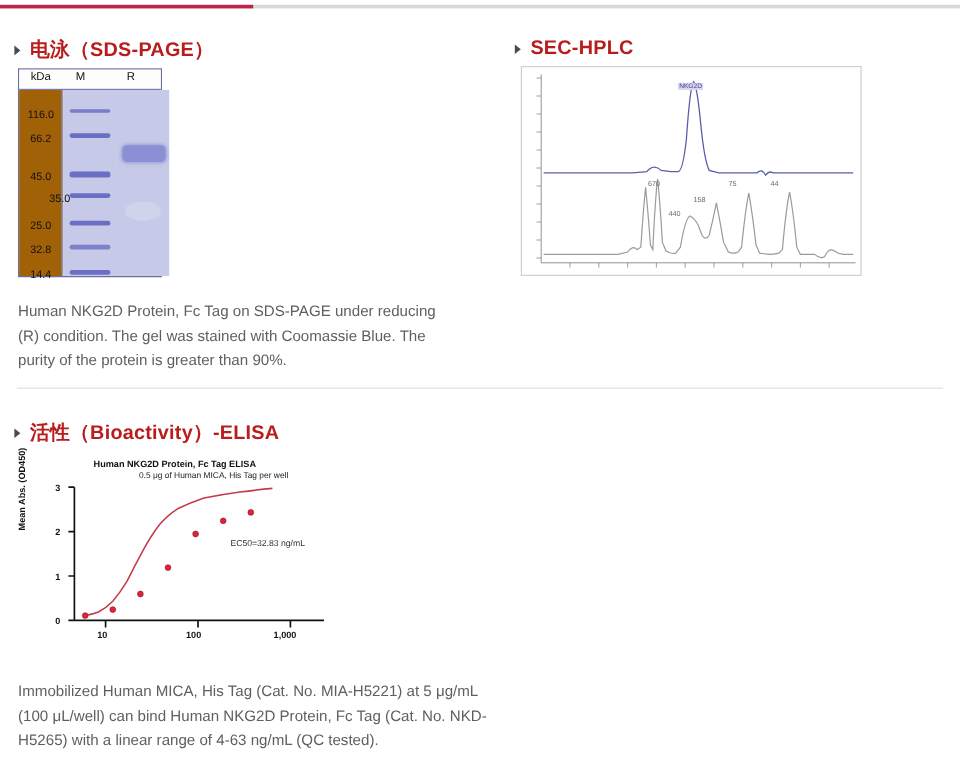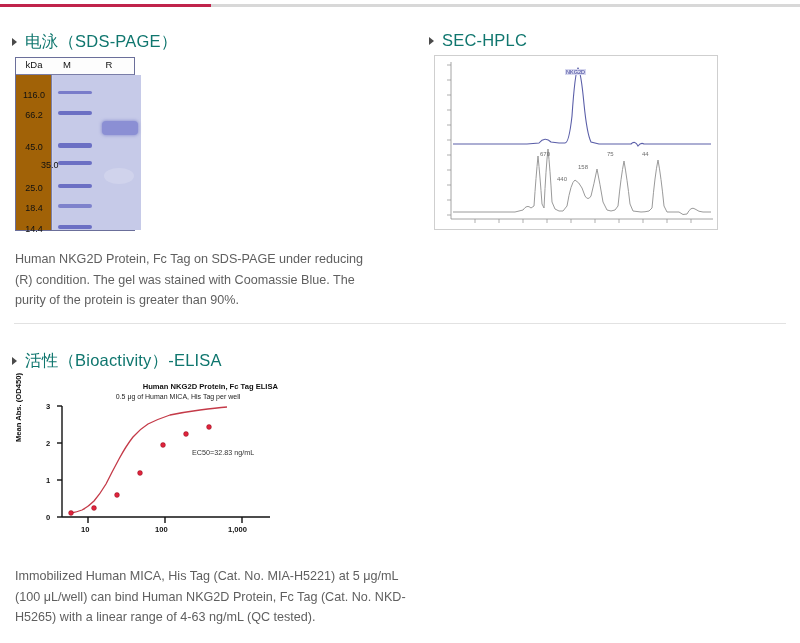--- a/index.html
+++ b/index.html
@@ -11,21 +11,21 @@
     overflow: hidden;
   }
   .page { position: relative; width: 800px; height: 643px; background:#fff; }
 
   
   .toprule { position:absolute; top:4px; left:0; width:800px; height:3px; background:#d8d8d8; }
   .toprule-accent { position:absolute; top:4px; left:0; width:211px; height:3px; background:#c0234b; }
 
   
   .sec-head { position:absolute; display:flex; align-items:center; gap:7px;
-              font-size:16.5px; color:#0f766e; font-weight:400; letter-spacing:0.2px; }
+              font-size:16.5px; color:#b91c1c; font-weight:700; letter-spacing:0.2px; }
   .caret { display:inline-block; width:0;height:0;
            border-top:4px solid transparent; border-bottom:4px solid transparent;
            border-left:5px solid #4a4a4a; margin-right:1px; }
 
   
   .caption { position:absolute; font-size:12.6px; line-height:20.5px; color:#5f5f5f; }
 
   
   .sep { position:absolute; height:1px; background:#e2e2e2; }
 
@@ -58,21 +58,21 @@
           background:#ffffff; border:1px solid #cfcfcf; overflow:hidden; }
   .hplc-wm { position:absolute; left:45px; top:52px; font-size:62px; color:#f2f1ef;
              font-family:"Liberation Serif", serif; letter-spacing:6px; user-select:none; }
   .hplc svg { position:absolute; left:0; top:0; }
   .hplc-peaklabel { position:absolute; font-size:5.5px; color:#3b3f96;
                     background:#d7d8ef; padding:0 1px; }
   .std-label { position:absolute; font-size:6px; color:#6e6e6e; }
 
   
   .elisa { position:absolute; left:20px; top:382px; width:275px; height:160px; }
-  .elisa-title { position:absolute; left:58px; top:0; width:200px; text-align:right;
+  .elisa-title { position:absolute; left:58px; top:0; width:200px; text-align:left;
                  font-size:7.6px; font-weight:bold; color:#111; }
   .elisa-sub  { position:absolute; left:48px; top:11px; width:220px; text-align:center;
                 font-size:7px; color:#222; }
   .elisa svg { position:absolute; left:0; top:0; }
   .elisa-ylab { position:absolute; left:-6px; top:60px; font-size:7.6px; font-weight:bold;
                 color:#111; transform:rotate(-90deg); transform-origin:left top;
                 white-space:nowrap; }
   .elisa-xlab { position:absolute; left:20px; top:148px; width:245px; text-align:center;
                 font-size:7.8px; font-weight:bold; color:#111; }
   .elisa-ec50 { position:absolute; left:172px; top:66px; font-size:7.2px; color:#333; }
@@ -100,21 +100,21 @@
 
     <div class="lane-bg lane-m"></div>
     <div class="lane-bg lane-r"></div>
 
     <div class="gel-ladderpane">
       <div class="mw" style="top:15px;">116.0</div>
       <div class="mw" style="top:35px;">66.2</div>
       <div class="mw" style="top:67px;">45.0</div>
       <div class="mw" style="top:85px;padding-left:24px;">35.0</div>
       <div class="mw" style="top:108px;">25.0</div>
-      <div class="mw" style="top:128px;">18.4</div>
+      <div class="mw" style="top:128px;">32.8</div>
       <div class="mw" style="top:149px;">14.4</div>
     </div>
 
     <div class="band band-m" style="top:33px;  height:3.2px; opacity:.85;"></div>
     <div class="band band-m" style="top:53px;  height:4.2px;"></div>
     <div class="band band-m" style="top:85px;  height:5.0px;"></div>
     <div class="band band-m" style="top:103px; height:4.2px;"></div>
     <div class="band band-m" style="top:126px; height:4.4px;"></div>
     <div class="band band-m" style="top:146px; height:3.6px; opacity:.8;"></div>
     <div class="band band-m" style="top:167px; height:4.2px;"></div>

